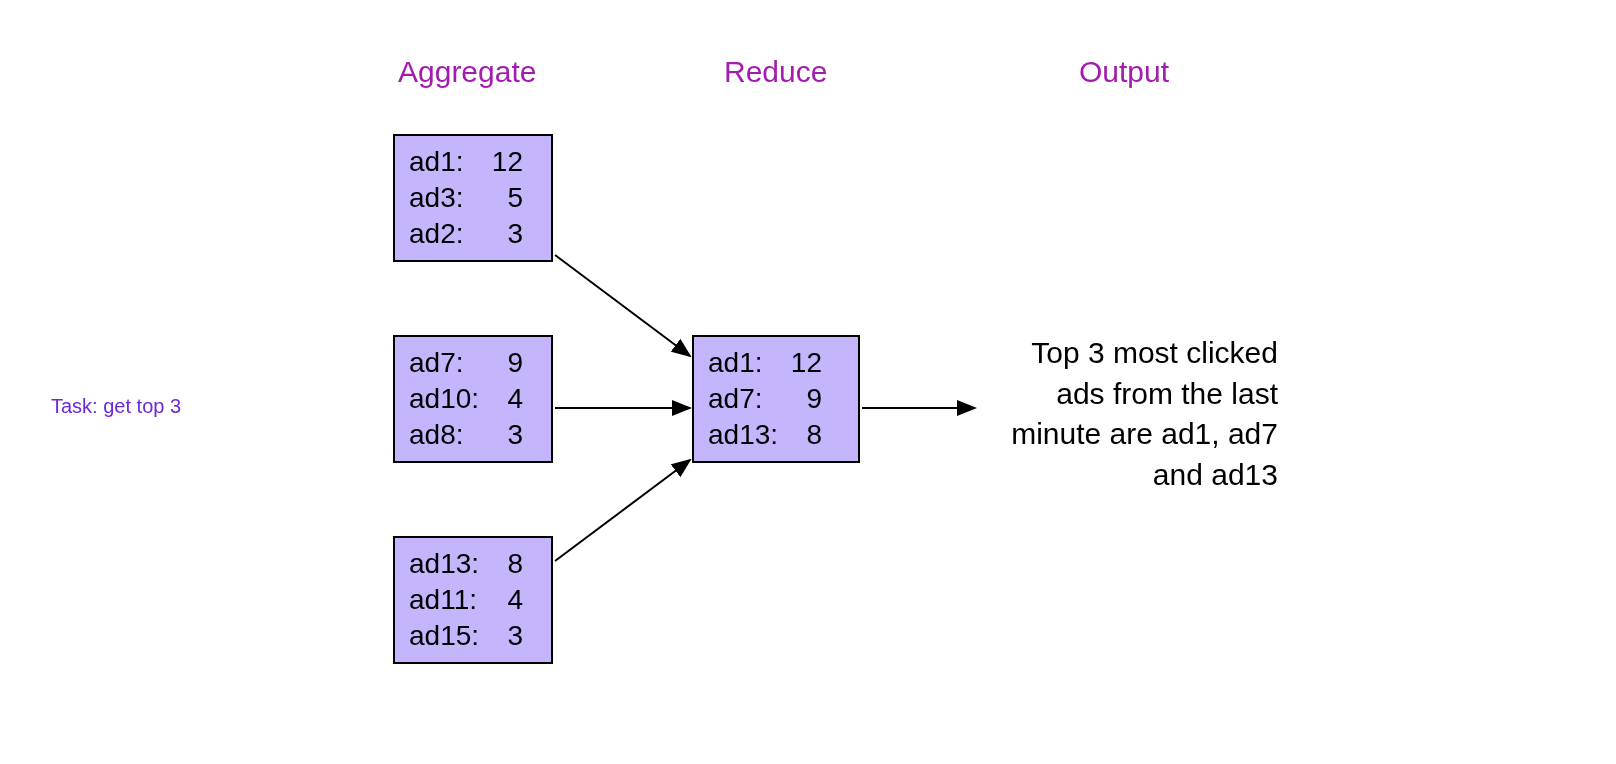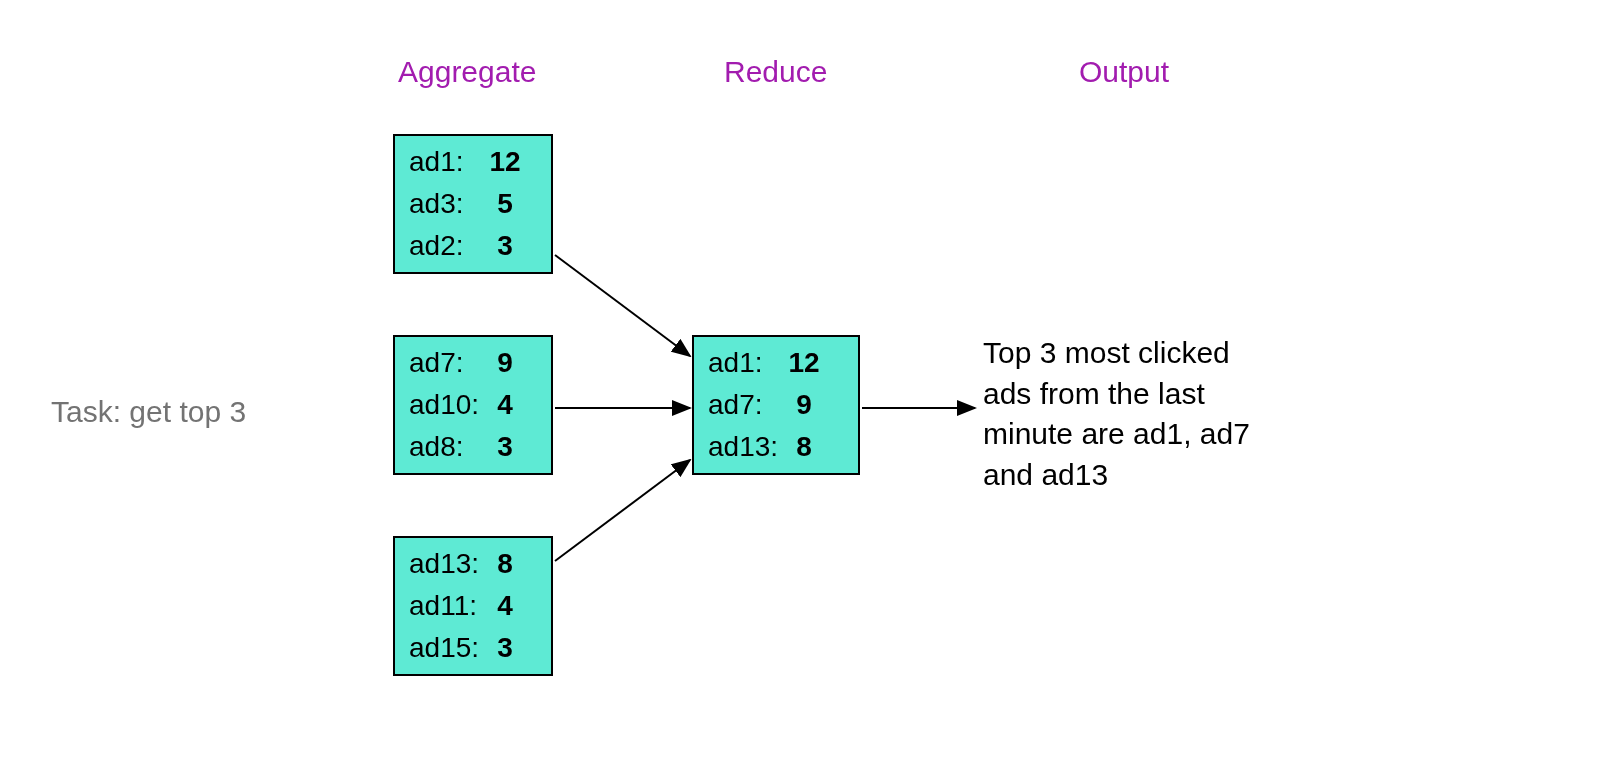--- a/index.html
+++ b/index.html
@@ -14,51 +14,50 @@
       height: 764px;
       position: relative;
     }
     .header-label {
       position: absolute;
       font-size: 30px;
       color: #a21caf;
     }
     .task-label {
       position: absolute;
-      font-size: 30px;
-      color: #737373;
+      font-size: 20px;
+      color: #6d28d9;
     }
     .box {
       position: absolute;
       border: 2px solid #000;
-      background: #5eead4;
+      background: #c4b5fd;
       padding: 10px 14px;
       display: flex;
       flex-direction: column;
-      gap: 10px;
+      gap: 4px;
     }
     .kv-row {
       display: flex;
       font-size: 28px;
       color: #000;
       white-space: pre;
     }
     .kv-key {
       min-width: 78px;
     }
     .kv-val {
-      text-align: center;
+      text-align: right;
       min-width: 36px;
-      font-weight: bold;
     }
     .output-text {
       position: absolute;
       font-size: 30px;
       color: #000;
-      text-align: left;
+      text-align: right;
       line-height: 1.35;
     }
     svg.arrow-layer {
       position: absolute;
       top: 0;
       left: 0;
       width: 1616px;
       height: 764px;
       pointer-events: none;
     }

